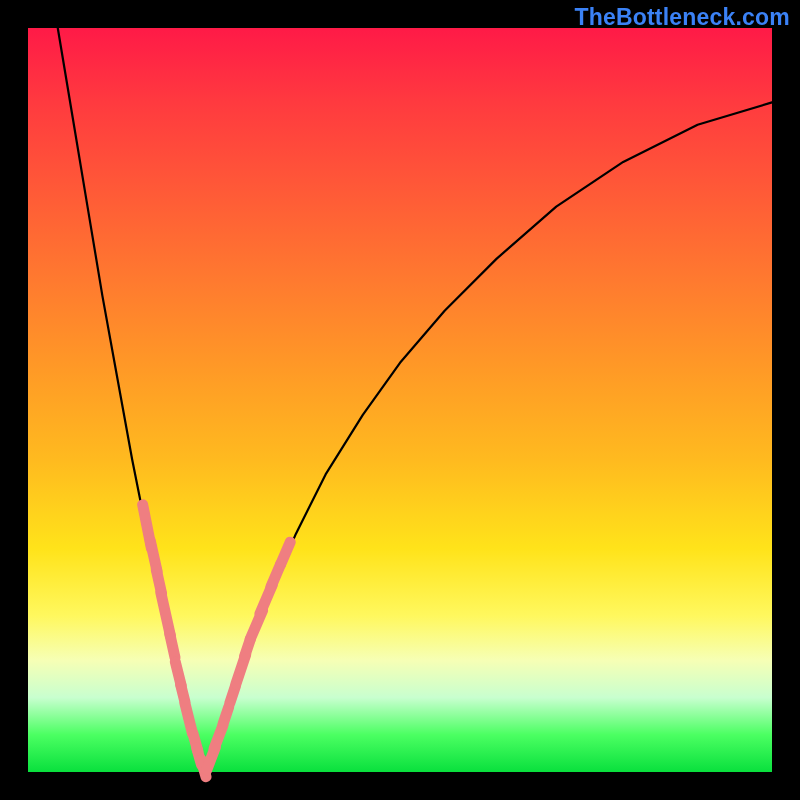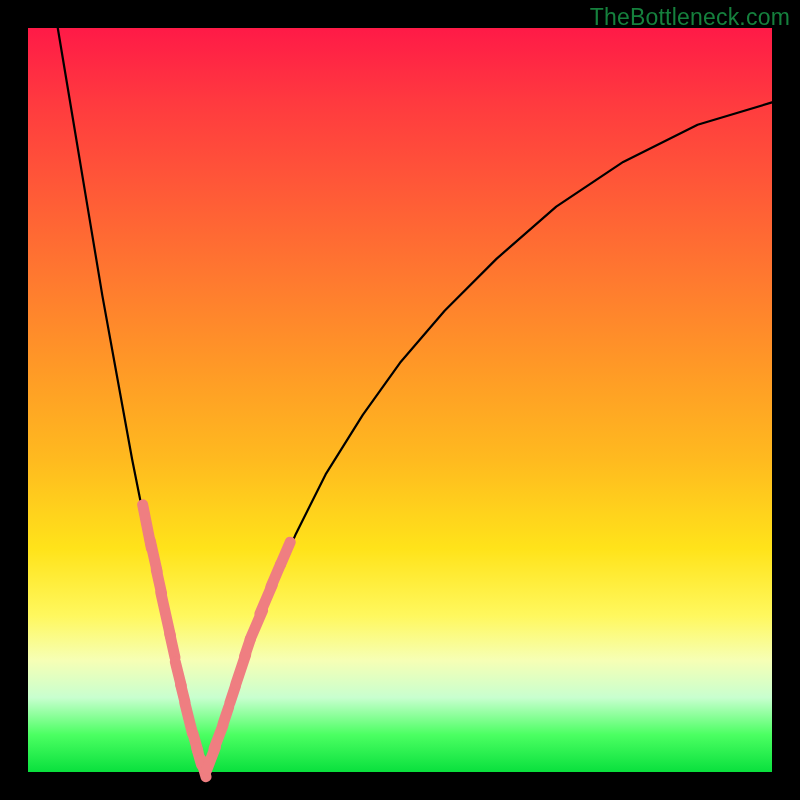--- a/index.html
+++ b/index.html
@@ -14,23 +14,23 @@
   .frame {
     position: relative;
     width: 800px;
     height: 800px;
     background: #000;
   }
   .watermark {
     position: absolute;
     top: 4px;
     right: 10px;
-    color: #15803d;
+    color: #3b82f6;
     font-size: 23px;
-    font-weight: 400;
+    font-weight: 700;
     letter-spacing: 0.2px;
     z-index: 10;
   }
   .plot-area {
     position: absolute;
     left: 28px;
     top: 28px;
     width: 744px;
     height: 744px;
     

